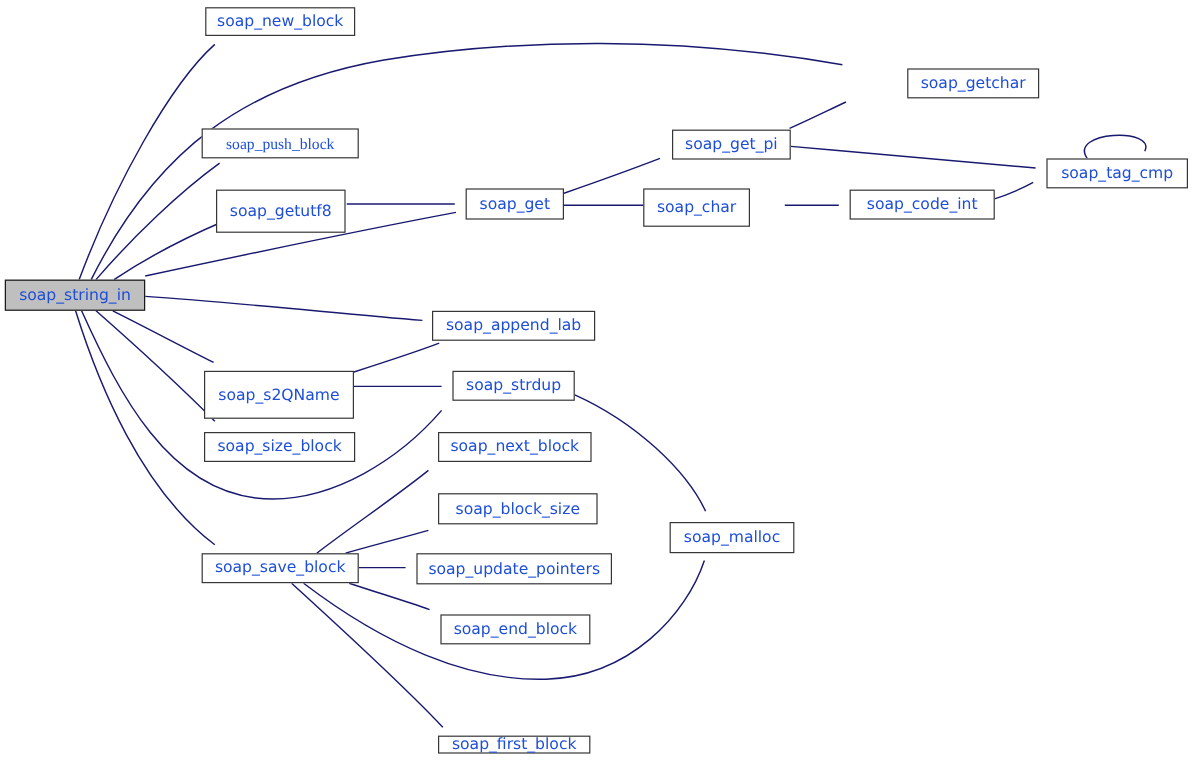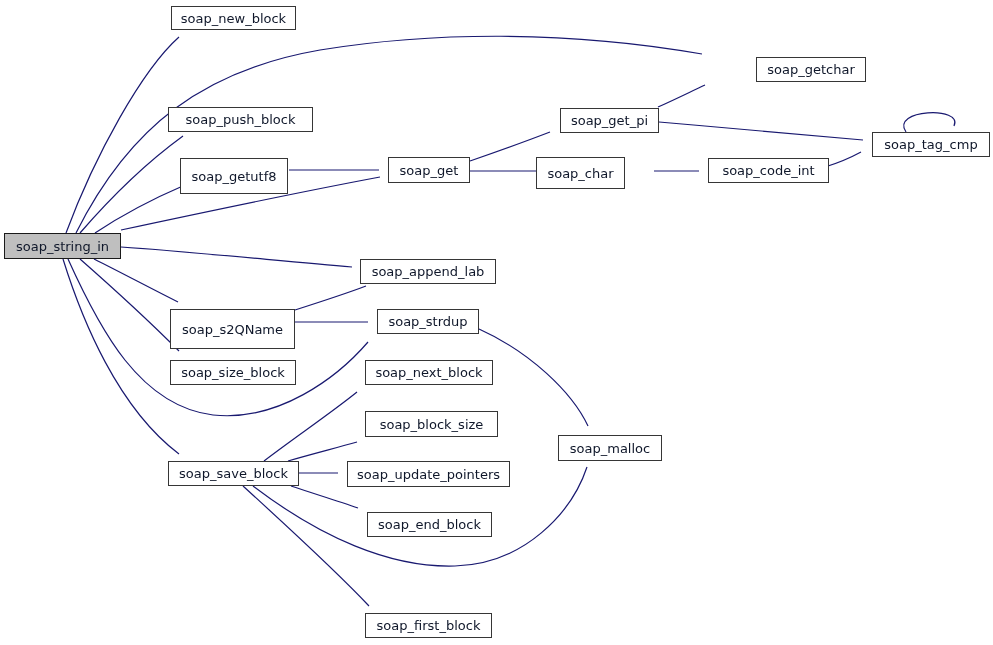--- a/index.html
+++ b/index.html
@@ -27,21 +27,21 @@
   .node {
     position: absolute;
     box-sizing: border-box;
     display: flex;
     align-items: center;
     justify-content: center;
     background: #ffffff;
     border: 1px solid #363636;
     font-size: 13px;
     line-height: 1;
-    color: #0f172a;
+    color: #1d4ed8;
     white-space: nowrap;
     cursor: pointer;
   }
   .node.root {
     background: #bfbfbf;
     border-color: #1a1a1a;
   }
 </style>
 </head>
 <body>
@@ -79,33 +79,33 @@
         <path d="M288,461 C312,454 336,448 357,442" stroke="#191970" marker-end="url(#arrow)"></path>
         <path d="M299,473 L338,473" stroke="#191970" marker-end="url(#arrow)"></path>
         <path d="M291,486 C315,494 338,501 358,508" stroke="#191970" marker-end="url(#arrow)"></path>
         <path d="M253,486 C320,537 390,568 455,566 C525,564 572,512 587,467" stroke="#191970" marker-end="url(#arrow)"></path>
         <path d="M243,486 C288,527 338,573 369,606" stroke="#191970" marker-end="url(#arrow)"></path>
       </g>
   </svg>
   <div id="nodes">
       <div class="node root" style="left: 4px; top: 233px; width: 117px; height: 26px;">soap_string_in</div>
       <div class="node" style="left: 171px; top: 6px; width: 125px; height: 24px;">soap_new_block</div>
-      <div class="node" style="left: 168px; top: 107px; width: 145px; height: 25px;">soap_push_block</div>
+      <div class="node" style="left: 168px; top: 107px; width: 131px; height: 25px; font-family: Liberation Serif, serif;">soap_push_block</div>
       <div class="node" style="left: 180px; top: 158px; width: 108px; height: 36px;">soap_getutf8</div>
       <div class="node" style="left: 388px; top: 157px; width: 82px; height: 26px;">soap_get</div>
       <div class="node" style="left: 560px; top: 108px; width: 99px; height: 25px;">soap_get_pi</div>
       <div class="node" style="left: 712px; top: 57px; width: 110px; height: 25px; margin-left: 44px;">soap_getchar</div>
       <div class="node" style="left: 872px; top: 132px; width: 118px; height: 25px;">soap_tag_cmp</div>
       <div class="node" style="left: 536px; top: 157px; width: 89px; height: 32px;">soap_char</div>
       <div class="node" style="left: 708px; top: 158px; width: 121px; height: 25px;">soap_code_int</div>
       <div class="node" style="left: 360px; top: 259px; width: 136px; height: 25px;">soap_append_lab</div>
       <div class="node" style="left: 170px; top: 309px; width: 125px; height: 40px;">soap_s2QName</div>
       <div class="node" style="left: 377px; top: 309px; width: 102px; height: 25px;">soap_strdup</div>
       <div class="node" style="left: 170px; top: 360px; width: 126px; height: 25px;">soap_size_block</div>
       <div class="node" style="left: 365px; top: 360px; width: 128px; height: 25px;">soap_next_block</div>
       <div class="node" style="left: 365px; top: 411px; width: 133px; height: 26px;">soap_block_size</div>
       <div class="node" style="left: 347px; top: 461px; width: 163px; height: 26px;">soap_update_pointers</div>
       <div class="node" style="left: 168px; top: 461px; width: 131px; height: 25px;">soap_save_block</div>
       <div class="node" style="left: 367px; top: 512px; width: 125px; height: 25px;">soap_end_block</div>
       <div class="node" style="left: 558px; top: 435px; width: 104px; height: 26px;">soap_malloc</div>
-      <div class="node" style="left: 365px; top: 613px; width: 127px; height: 25px;">soap_first_block</div>
+      <div class="node" style="left: 365px; top: 613px; width: 127px; height: 15px;">soap_first_block</div>
     </div>
 </div>
 
 </body></html>

